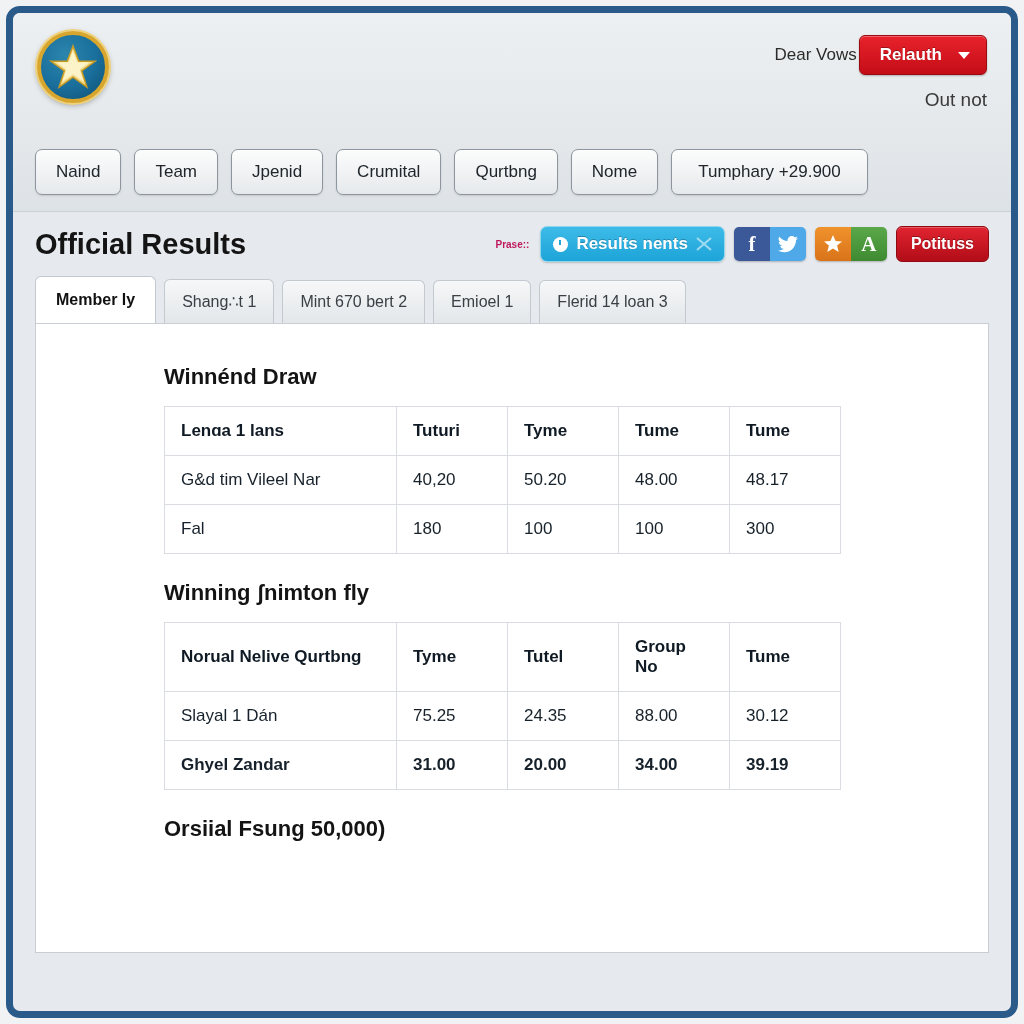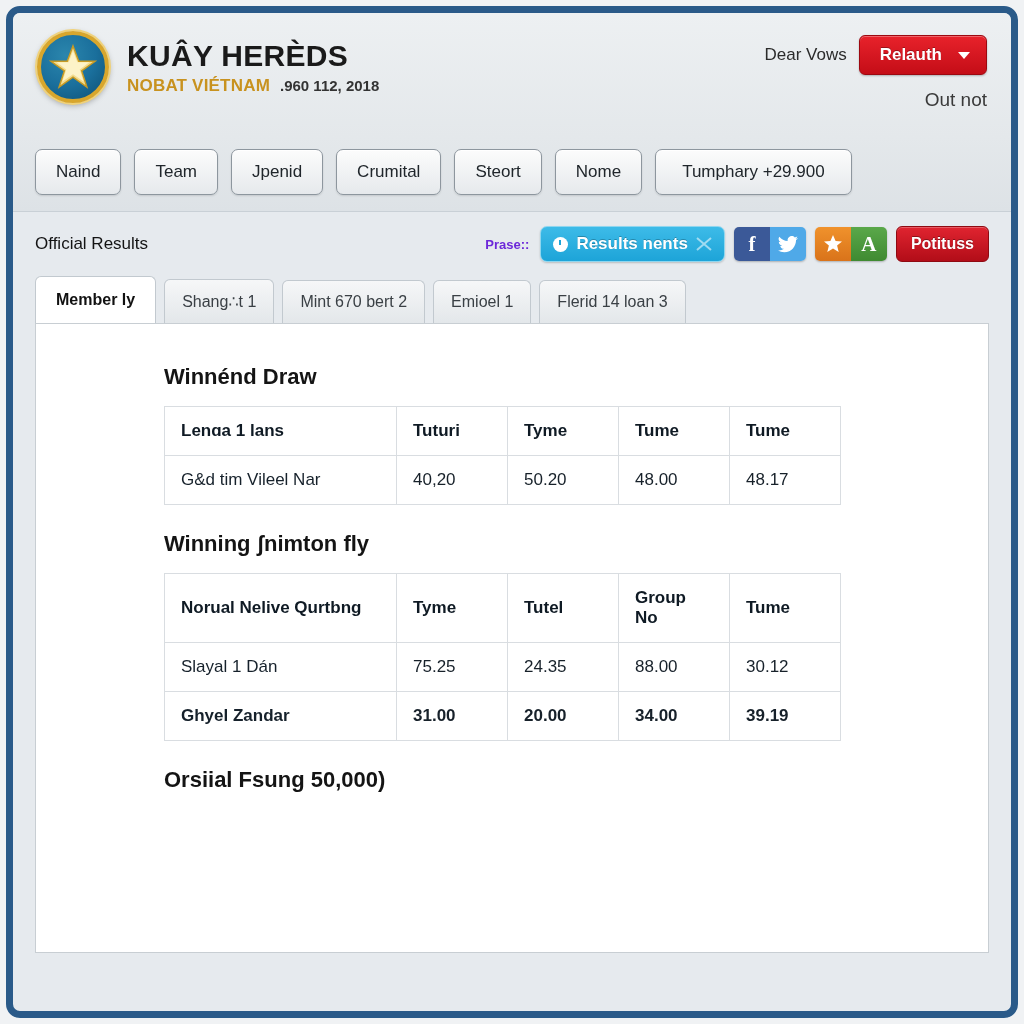--- a/index.html
+++ b/index.html
@@ -82,21 +82,21 @@
 
   .header-right {
     position: absolute;
     right: 24px; top: 22px;
     text-align: right;
   }
   .hr-row1 {
     display: flex;
     align-items: center;
     justify-content: flex-end;
-    gap: 12px;
+    gap: 2px;
   }
   .dear-vows {
     font-size: 17px;
     color: #2b2b2b;
     font-weight: 500;
   }
   .btn-relauth {
     background: linear-gradient(180deg, #e8222b 0%, #c40d17 100%);
     color: #fff;
     border: 1px solid #9c0810;
@@ -147,32 +147,32 @@
 
   
   .results-bar {
     padding: 14px 22px 0 22px;
     display: flex;
     align-items: center;
     justify-content: space-between;
     background: #e6eaee;
   }
   .page-title {
-    font-size: 17px;
-    font-weight: normal;
+    font-size: 29px;
+    font-weight: bold;
     color: #141414;
   }
   .share-cluster {
     display: flex;
     align-items: center;
     gap: 9px;
   }
   .share-label {
-    font-size: 13px;
-    color: #6d28d9;
+    font-size: 10px;
+    color: #be185d;
     font-weight: 600;
     margin-right: 2px;
   }
   .btn-guoble {
     background: linear-gradient(180deg, #3dbbe8 0%, #1da4d8 100%);
     border: 1px solid #8fd6ef;
     border-radius: 7px;
     color: #fff;
     font-size: 17px;
     font-weight: bold;
@@ -324,47 +324,40 @@
 
   <div class="header">
 
     <div class="brand">
       <div class="logo-badge">
         <svg class="logo-star" viewBox="0 0 100 100" aria-hidden="true">
           <polygon points="50,6 62,38 96,38 68,58 79,92 50,71 21,92 32,58 4,38 38,38" fill="#f3dc8e" stroke="#c79a24" stroke-width="3"></polygon>
           <polygon points="50,16 59,40 84,40 64,55 72,80 50,65 28,80 36,55 16,40 41,40" fill="#fdf3c8"></polygon>
         </svg>
       </div>
-      <div class="brand-text">
-        <div class="brand-title">KUÂY HERÈDS</div>
-        <div class="brand-sub-row">
-          <div class="brand-sub">NOBAT VIÉTNAM</div>
-          <div class="brand-code">.960 112, 2018</div>
-        </div>
-      </div>
     </div>
 
     <div class="header-right">
       <div class="hr-row1">
         <span class="dear-vows">Dear Vows</span>
         <button class="btn-relauth">
           <span>Relauth</span>
           <span class="caret-down"></span>
         </button>
       </div>
       <div class="out-not">Out not</div>
     </div>
   </div>
 
   <div class="navbar">
     <button class="nav-btn">Naind</button>
     <button class="nav-btn">Team</button>
     <button class="nav-btn">Jpenid</button>
     <button class="nav-btn">Crumital</button>
-    <button class="nav-btn">Steort</button>
+    <button class="nav-btn">Qurtbng</button>
     <button class="nav-btn">Nome</button>
     <button class="nav-btn wide">Tumphary +29.900</button>
   </div>
 
   <div class="results-bar">
     <div class="page-title">Official Results</div>
 
     <div class="share-cluster">
       <span class="share-label">Prase::</span>
 
@@ -433,20 +426,27 @@
             </tr>
           </thead>
           <tbody>
             <tr>
               <td>G&amp;d tim Vileel Nar</td>
               <td class="num">40,20</td>
               <td class="num">50.20</td>
               <td class="num">48.00</td>
               <td class="num">48.17</td>
             </tr>
+            <tr>
+              <td>Fal</td>
+              <td class="num">180</td>
+              <td class="num">100</td>
+              <td class="num">100</td>
+              <td class="num">300</td>
+            </tr>
           </tbody>
         </table>
       </div>
 
       <div class="section">
         <div class="section-title">Winning ʃnimton fly</div>
         <table class="data t1">
           <colgroup>
               <col class="c0">
               <col class="cn">

